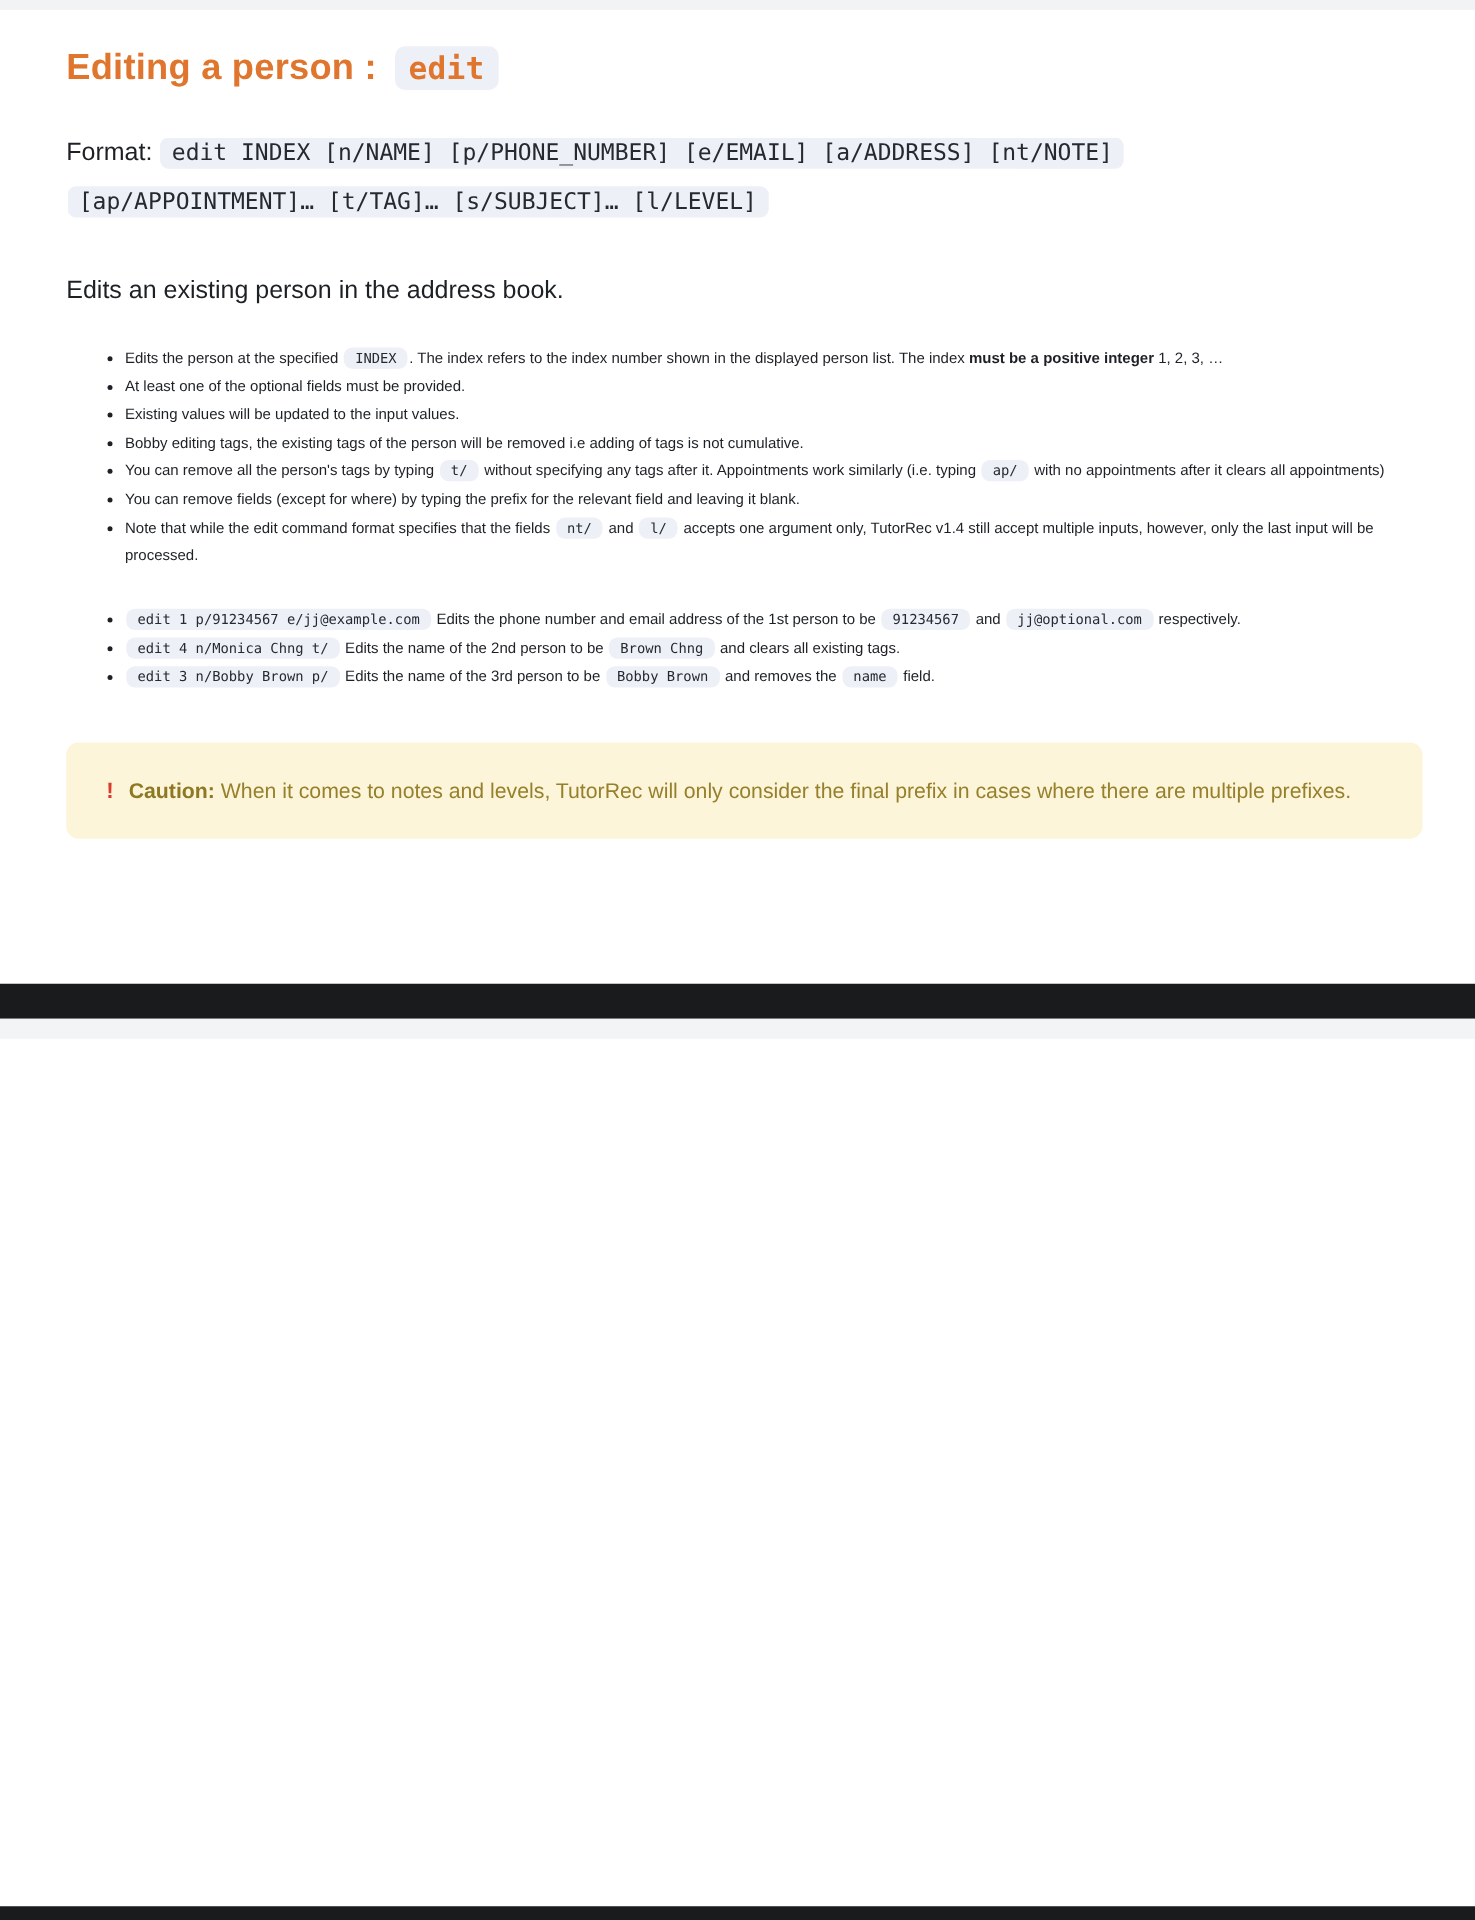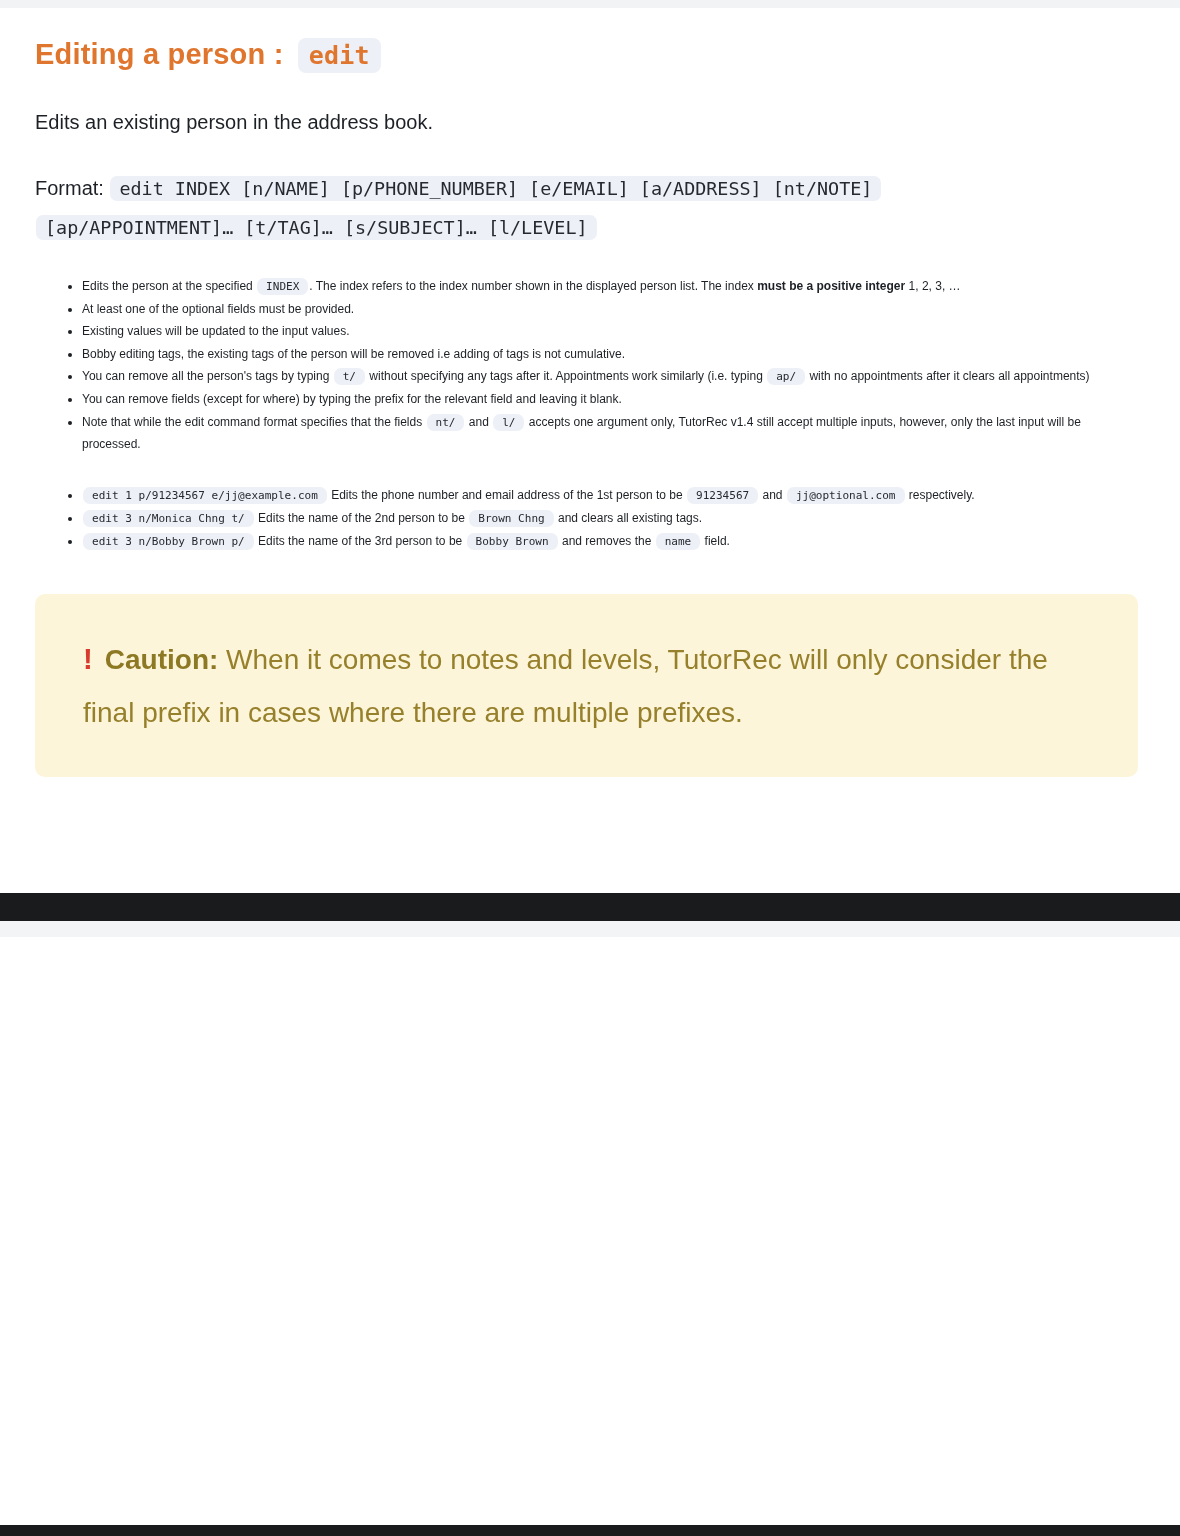--- a/index.html
+++ b/index.html
@@ -7,21 +7,21 @@
     width: 1180px;
     height: 1536px;
     overflow: hidden;
     display: flex;
     flex-direction: column;
     background: #ffffff;
     font-family: "Liberation Sans", sans-serif;
     color: #1d2126;
   }
   .top-strip { height: 8px; background: #f2f3f5; flex: 0 0 auto; }
-  .content { padding: 30px 42px 0 35px; flex: 0 0 auto; }
+  .content { padding: 30px 42px 0 53px; flex: 0 0 auto; }
   h1 {
     margin: 0;
     font-size: 29px;
     font-weight: 600;
     color: #e0762d;
     letter-spacing: 0.2px;
   }
   .chip {
     font-family: "DejaVu Sans Mono", monospace;
     font-size: 0.92em;
@@ -55,22 +55,22 @@
   }
   .examples-label { margin-top: 32px; }
   ul.examples { margin-top: 28px; }
   .caution {
     margin-top: 42px;
     background: #fcf5d9;
     border-radius: 10px;
     padding: 22px 32px;
   }
   .caution-p {
-    margin: 16px;
-    font-size: 28px;
+    margin: 0;
+    font-size: 17px;
     line-height: 1.85;
     color: #97802c;
   }
   .caution-p strong { color: #8d7824; }
   .excl {
     color: #d93a2d;
     font-weight: 900;
     font-size: 1.05em;
     margin-right: 12px;
   }
@@ -92,39 +92,39 @@
 </style>
 </head>
 <body>
 
 <div class="page">
   <div class="top-strip"></div>
 
   <div class="content">
     <h1><span>Editing a person : </span><code class="chip h-chip">edit</code></h1>
 
-    <p class="body-p intro">Edits an existing person in the address book.</p>
-
     <p class="body-p format">Format: <code class="chip">edit INDEX [n/NAME] [p/PHONE_NUMBER] [e/EMAIL] [a/ADDRESS] [nt/NOTE]
 [ap/APPOINTMENT]… [t/TAG]… [s/SUBJECT]… [l/LEVEL]</code></p>
+
+    <p class="body-p intro">Edits an existing person in the address book.</p>
 
     <ul class="notes">
       <li>Edits the person at the specified <code class="chip">INDEX</code>. The index refers to the index number shown in the displayed person list. The index <strong>must be a positive integer</strong> 1, 2, 3, …</li>
       <li>At least one of the optional fields must be provided.</li>
       <li>Existing values will be updated to the input values.</li>
       <li>Bobby editing tags, the existing tags of the person will be removed i.e adding of tags is not cumulative.</li>
       <li>You can remove all the person's tags by typing <code class="chip">t/</code> without specifying any tags after it. Appointments work similarly (i.e. typing <code class="chip">ap/</code> with no appointments after it clears all appointments)</li>
       <li>You can remove fields (except for where) by typing the prefix for the relevant field and leaving it blank.</li>
       <li>Note that while the edit command format specifies that the fields <code class="chip">nt/</code> and <code class="chip">l/</code> accepts one argument only, TutorRec v1.4 still accept multiple inputs, however, only the last input will be processed.</li>
     </ul>
 
 
     <ul class="notes examples">
       <li><code class="chip">edit 1 p/91234567 e/jj@example.com</code> Edits the phone number and email address of the 1st person to be <code class="chip">91234567</code> and <code class="chip">jj@optional.com</code> respectively.</li>
-      <li><code class="chip">edit 3 n/Monica Chng t/</code> Edits the name of the 2nd person to be <code class="chip">Brown Chng</code> and clears all existing tags.</li>
+      <li><code class="chip">edit 4 n/Monica Chng t/</code> Edits the name of the 2nd person to be <code class="chip">Brown Chng</code> and clears all existing tags.</li>
       <li><code class="chip">edit 3 n/Bobby Brown p/</code> Edits the name of the 3rd person to be <code class="chip">Bobby Brown</code> and removes the <code class="chip">name</code> field.</li>
     </ul>
 
     <div class="caution">
       <p class="caution-p"><span class="excl">!</span><strong>Caution:</strong> When it comes to notes and levels, TutorRec will only consider the final prefix in cases where there are multiple prefixes.</p>
     </div>
   </div>
 
   <div class="divider-bar"></div>
   <div class="gap-strip"></div>

